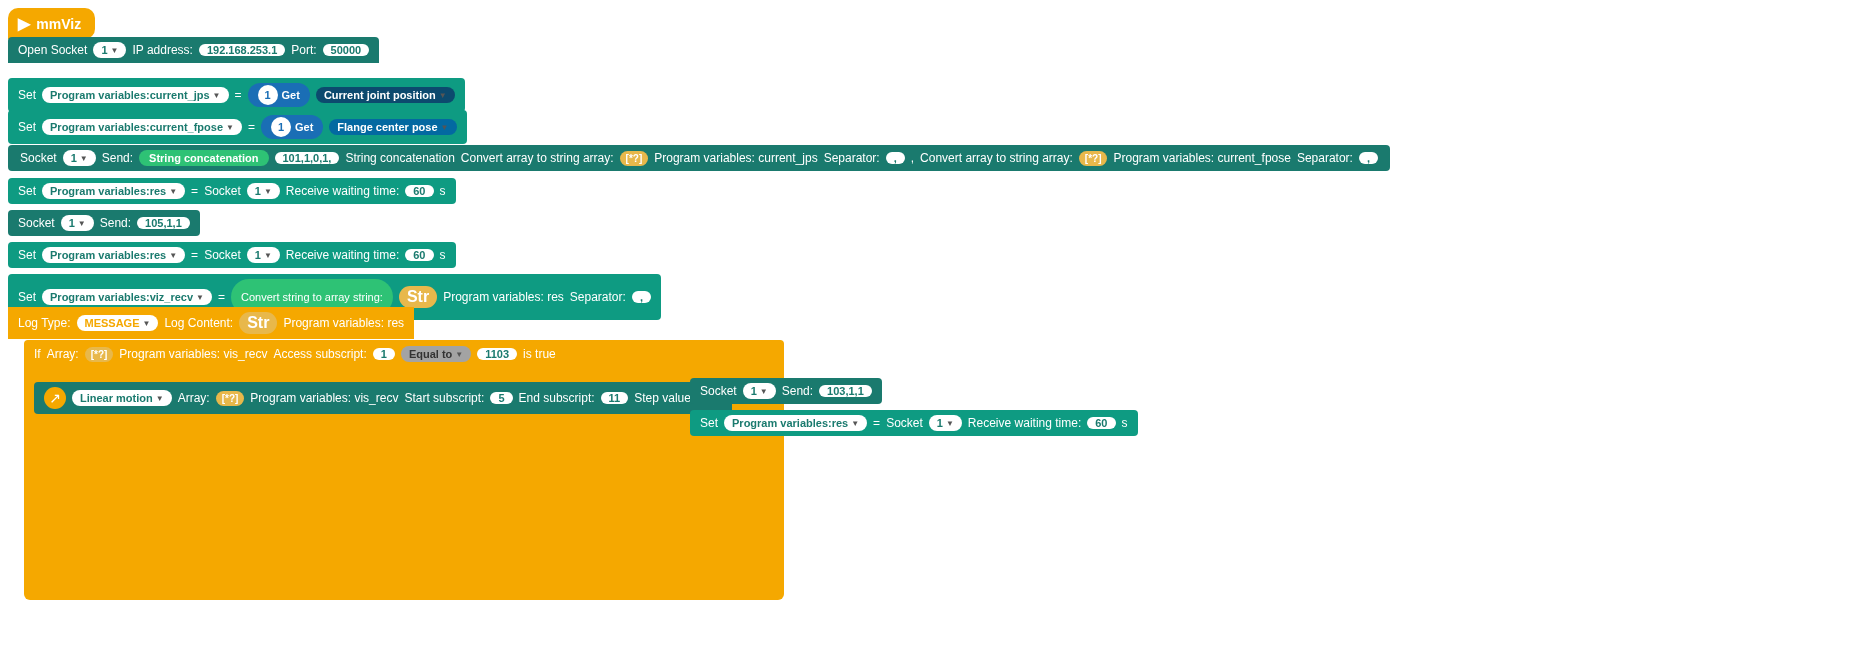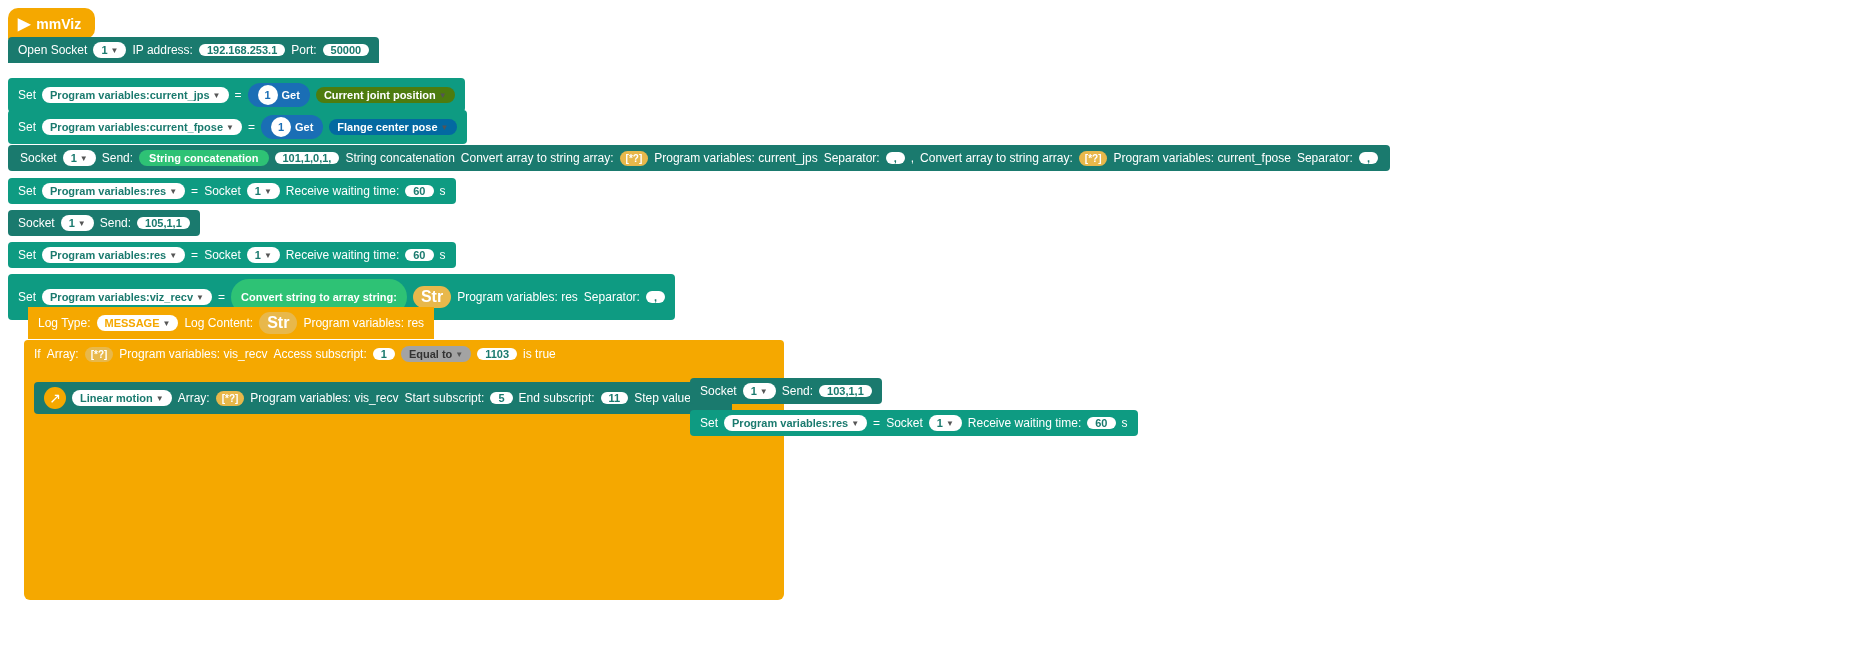--- a/index.html
+++ b/index.html
@@ -143,21 +143,21 @@
     top: 78px; left: 8px;
     background: #0e9b82;
   ">
     <span>Set</span>
     <span class="pill-dropdown">Program variables:current_jps</span>
     <span>=</span>
     <span class="pill-blue">
       <span class="circle-num" style="background:white;color:#1a6eb5;">1</span>
       Get
     </span>
-    <span class="pill-dropdown" style="background:#4d7c0f;color:white;">
+    <span class="pill-dropdown" style="background:#0c4a6e;color:white;">
       Current joint position
     </span>
   </div>
 
   <div class="row-block" style="
     top: 110px; left: 8px;
     background: #0e9b82;
   ">
     <span>Set</span>
     <span class="pill-dropdown">Program variables:current_fpose</span>
@@ -237,33 +237,32 @@
   </div>
 
   <div class="row-block" style="
     top: 274px; left: 8px;
     background: #0e9b82;
   ">
     <span>Set</span>
     <span class="pill-dropdown">Program variables:viz_recv</span>
     <span>=</span>
     <span style="
-      background:#2ec275; color:white; border-radius:20px; padding:12px 10px; font-size:11px; font-weight:bold;
+      background:#2ec275; color:white; border-radius:20px; padding:12px 10px; font-size:11px; font-weight:normal;
     ">Convert string to array string:</span>
     <span class="pill-str">Str</span>
     <span>Program variables: res</span>
     <span>Separator:</span>
     <span class="pill">,</span>
   </div>
 
   <div class="row-block" style="
     top: 307px; left: 8px;
     background: #F5A800;
     border-radius: 0;
-    margin-left: 20px;
   ">
     <span>Log Type:</span>
     <span class="pill-dropdown" style="background:white;color:#F5A800;">MESSAGE</span>
     <span>Log Content:</span>
     <span class="pill-str">Str</span>
     <span>Program variables: res</span>
   </div>
 
   <div style="
     position: absolute;

